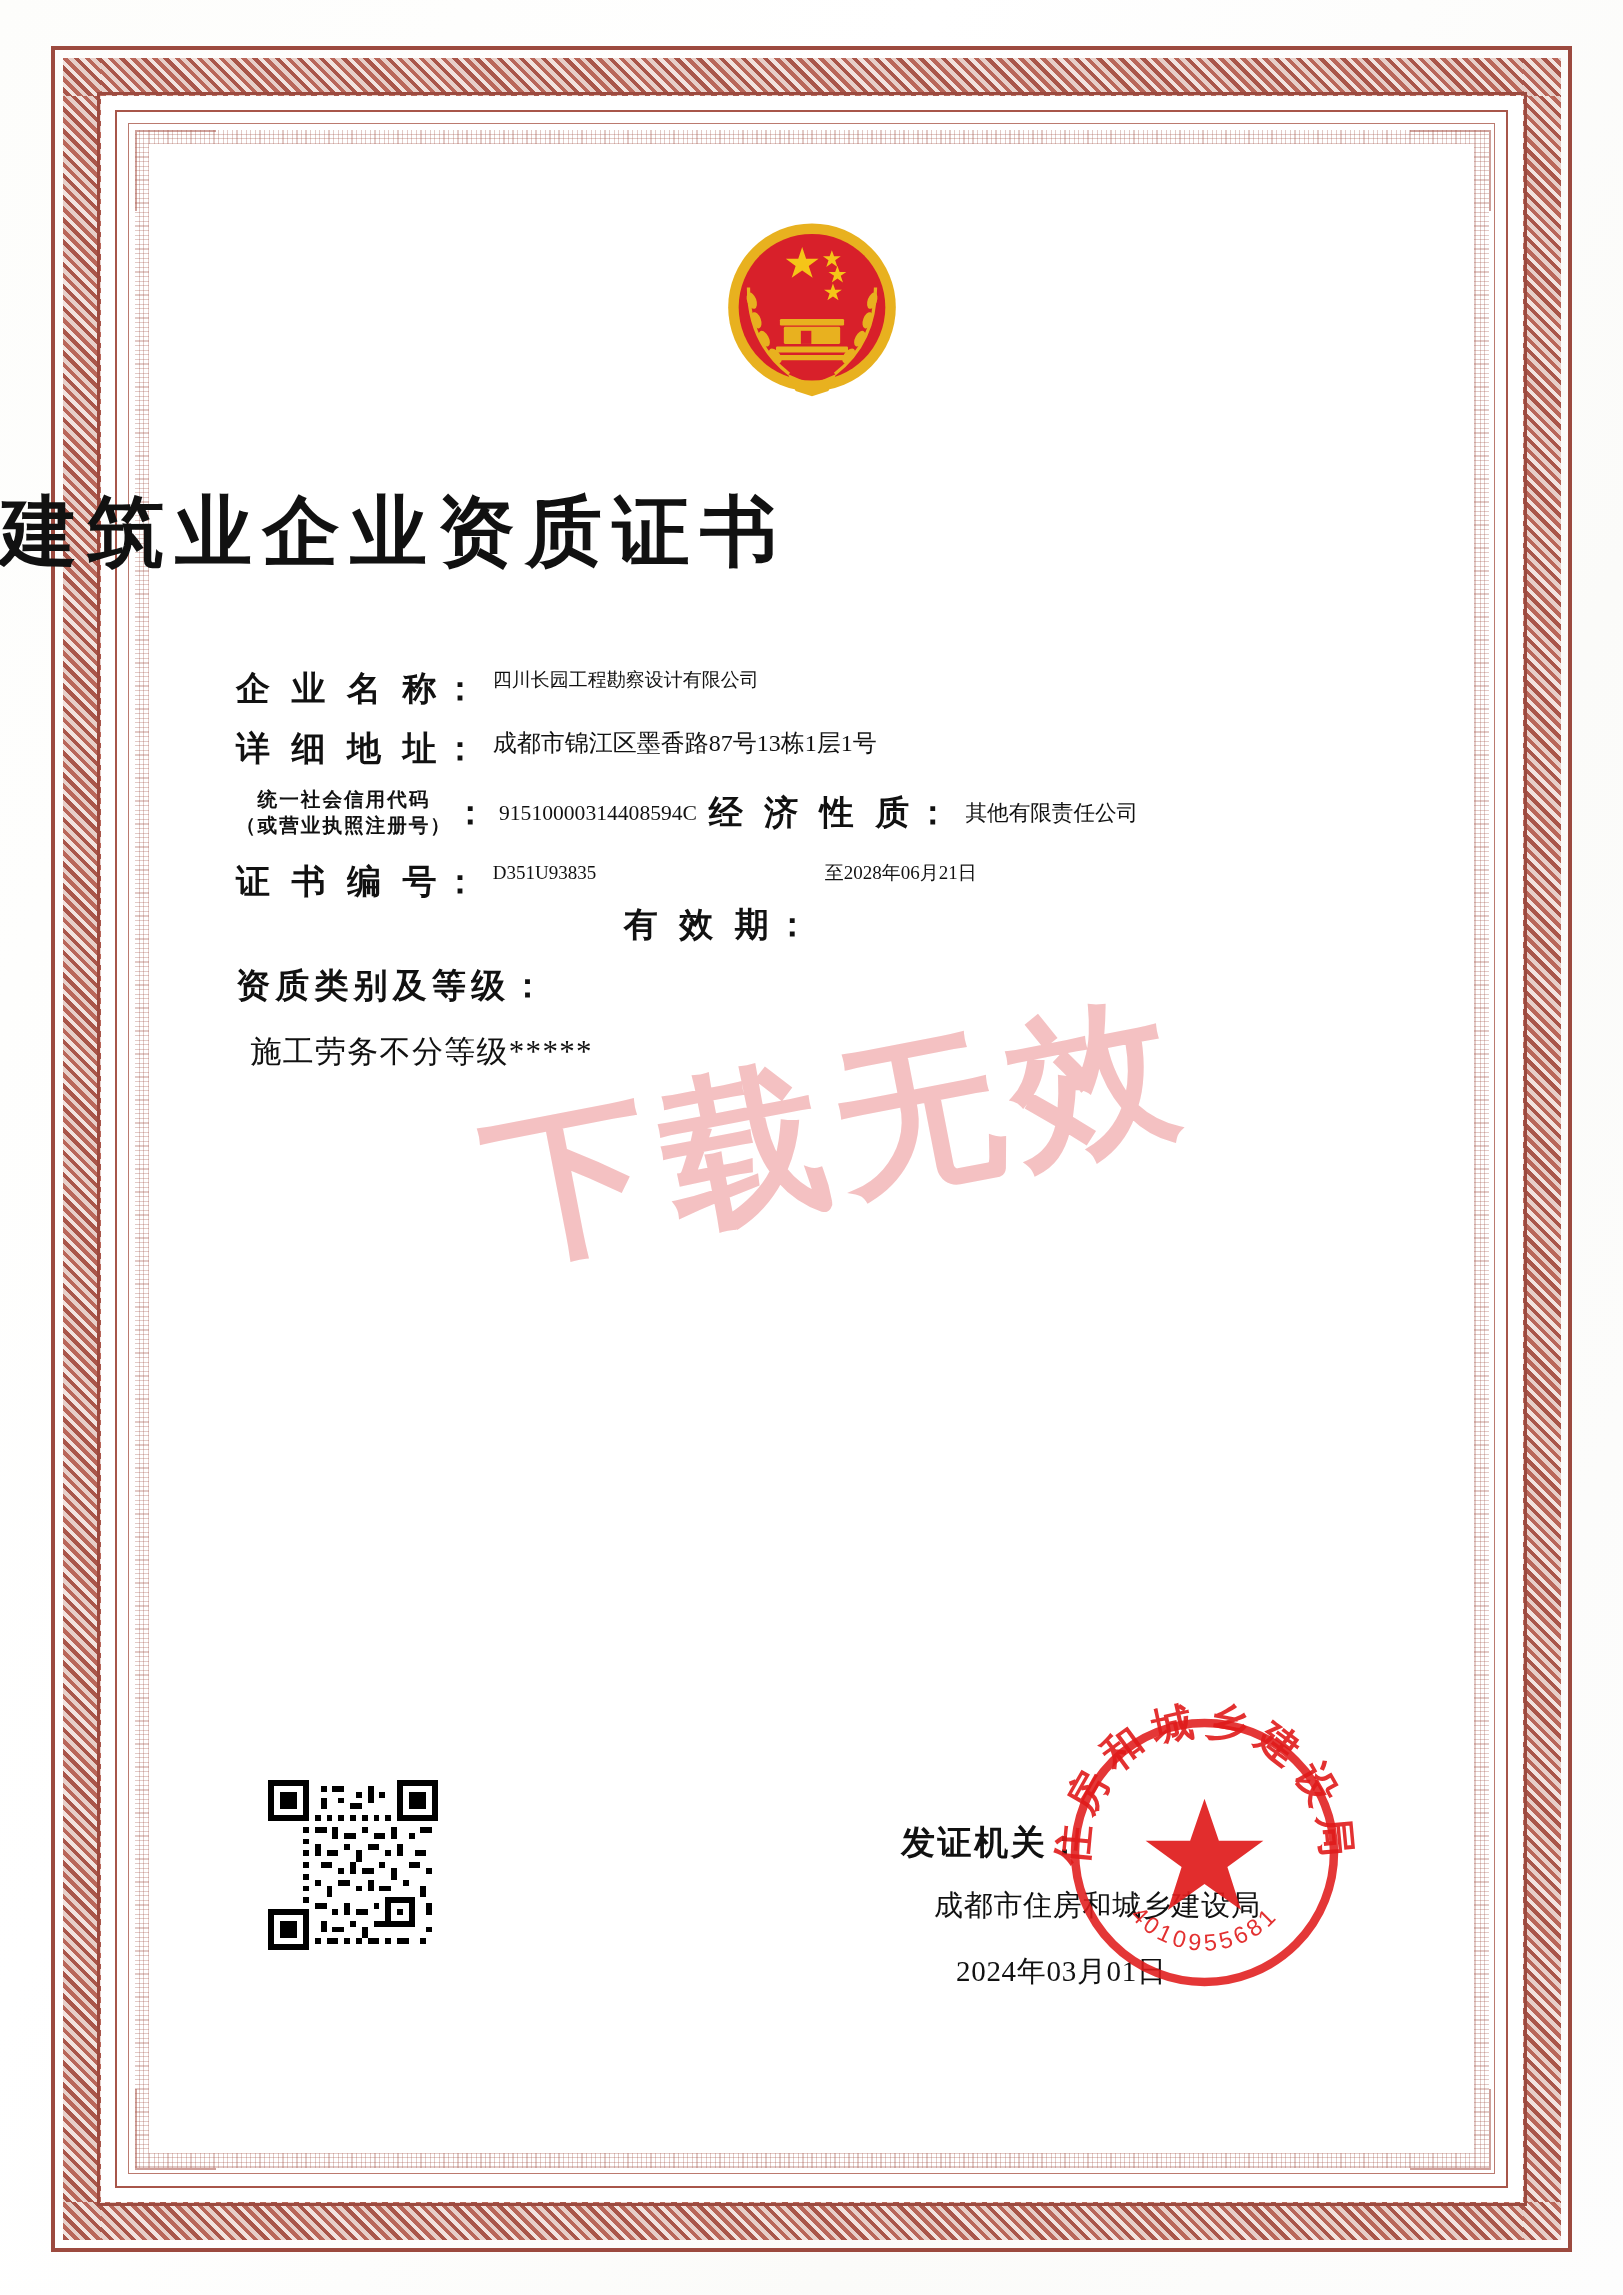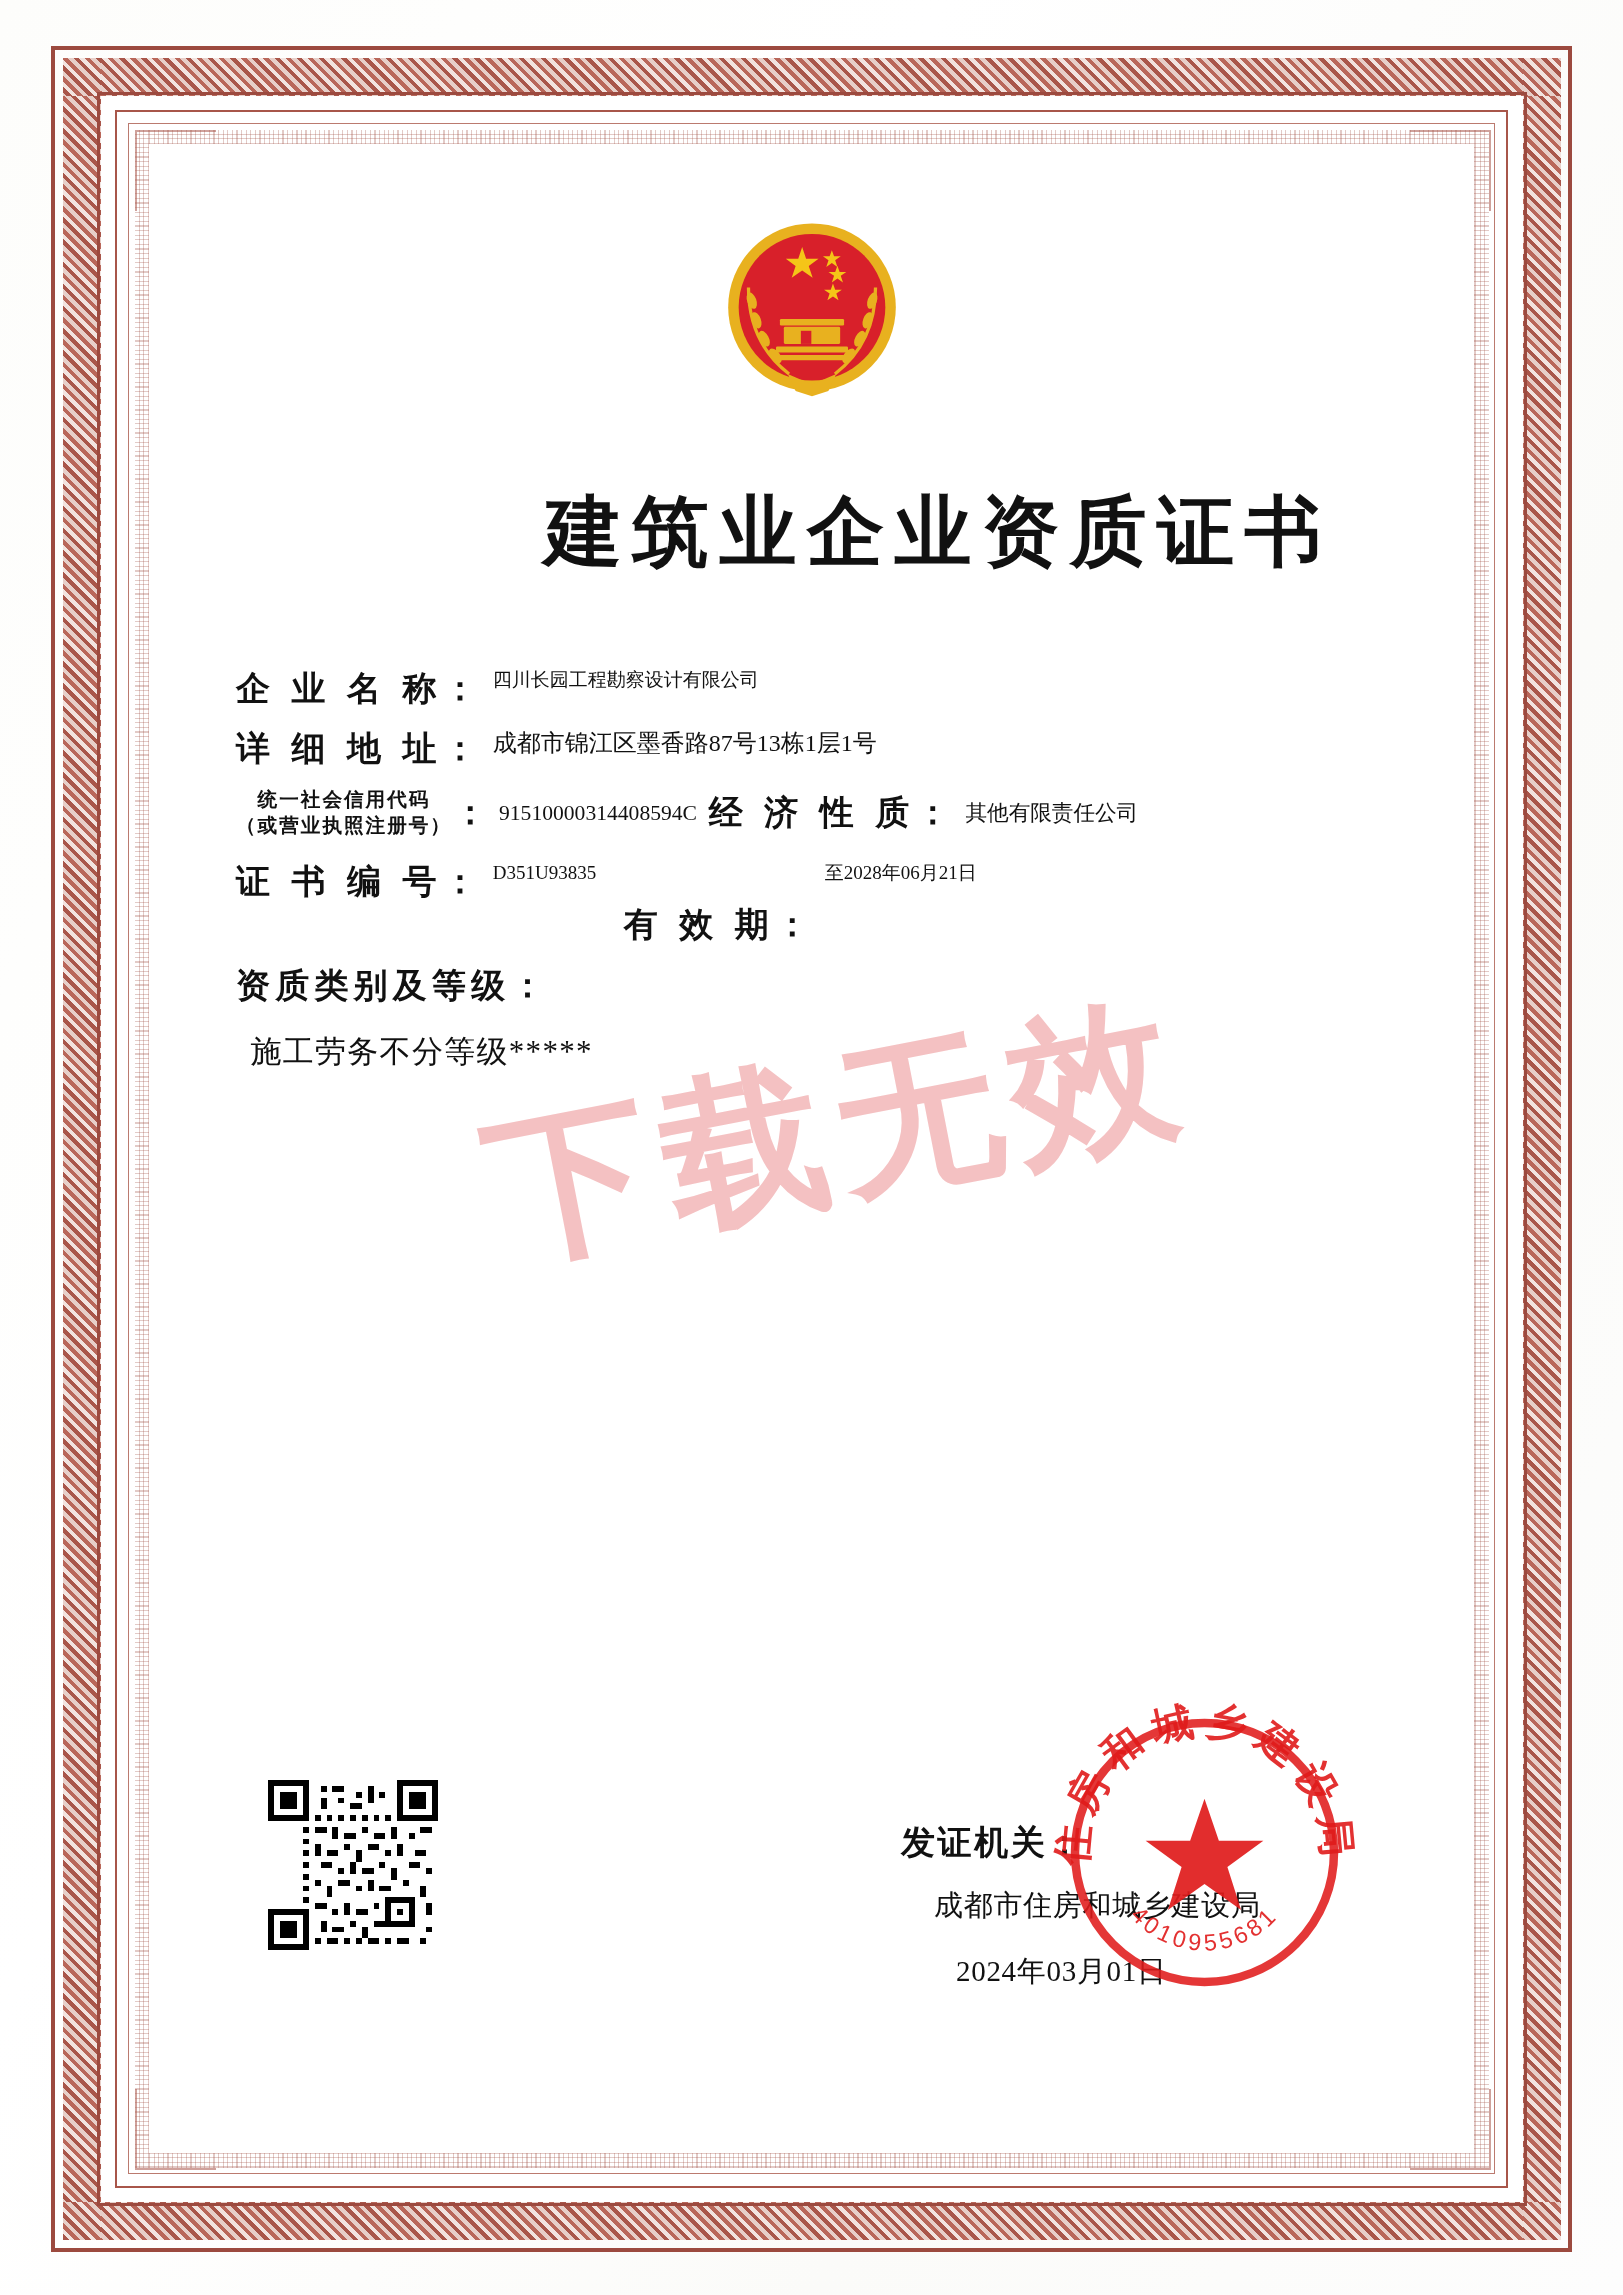--- a/index.html
+++ b/index.html
@@ -115,21 +115,21 @@
     width: 203px;
     height: 203px;
   }
 
   
   .doc-title {
     position: absolute;
     top: 481px;
     left: 0;
     width: 1332px;
-    text-align: right;
+    text-align: left;
     font-family: "DejaVu Serif", "Liberation Serif", serif;
     font-weight: bold;
     font-size: 77px;
     letter-spacing: 10.5px;
     color: #111111;
     white-space: nowrap;
   }
 
   
   .fields {

